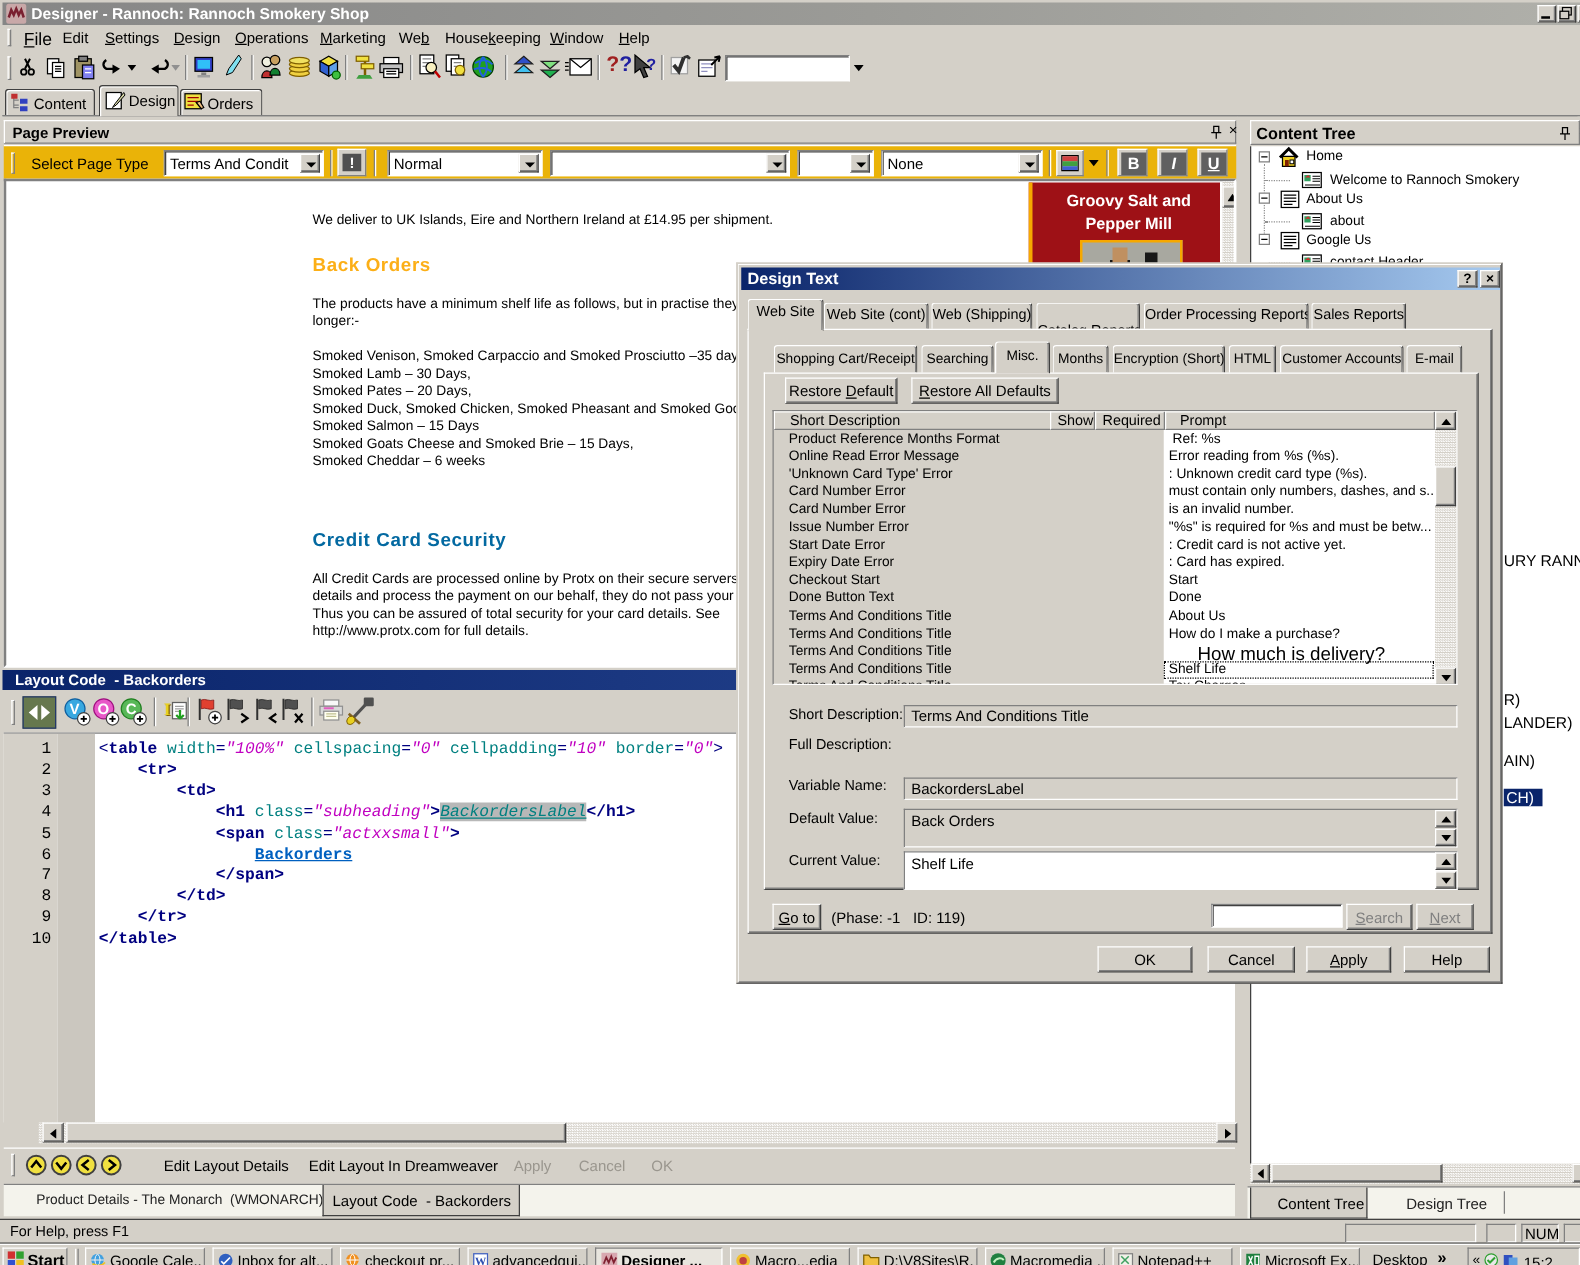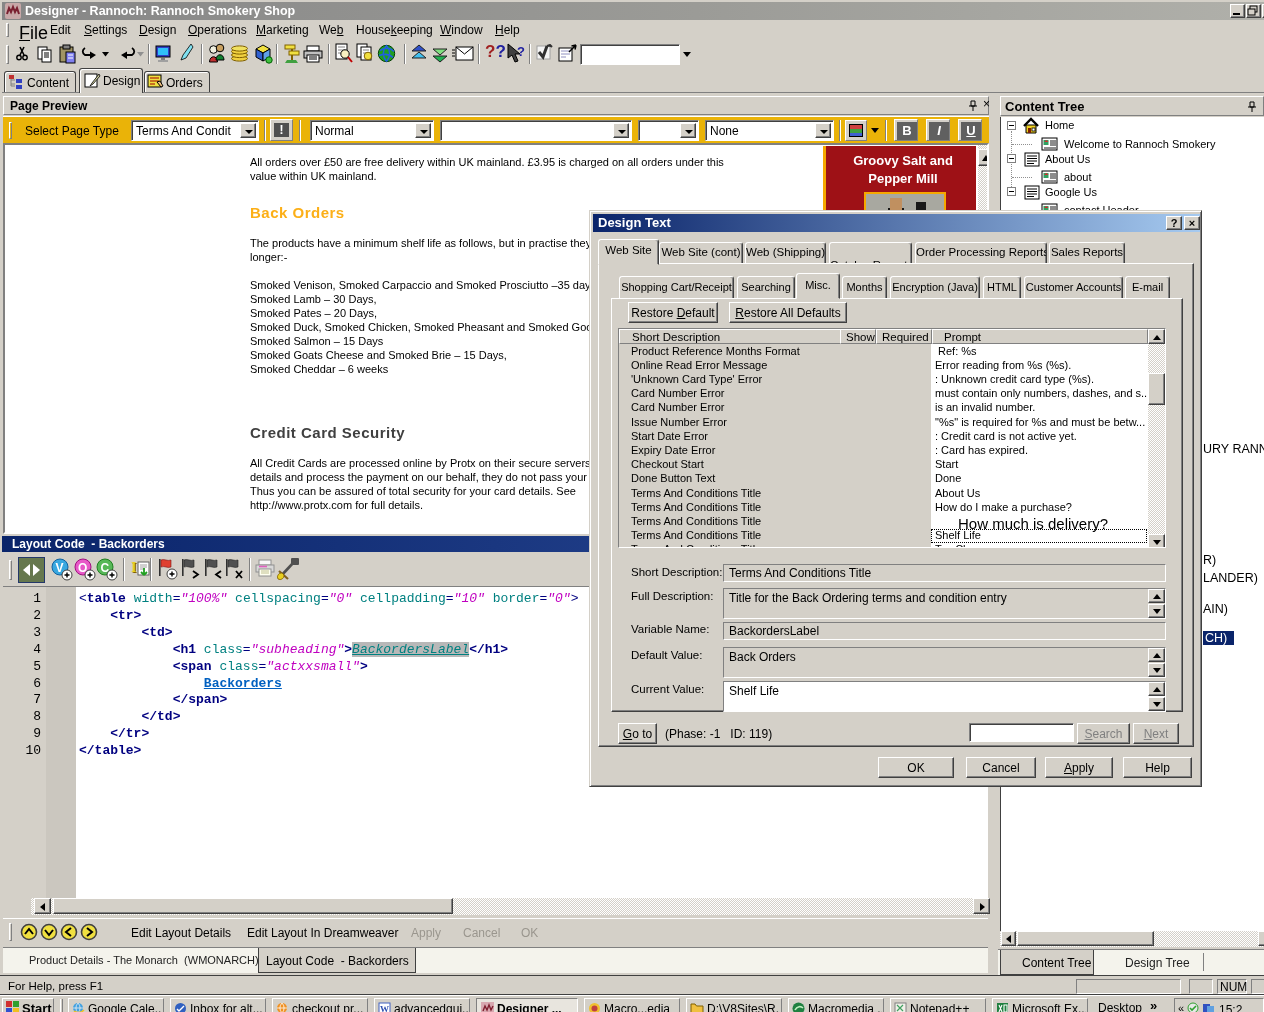--- a/index.html
+++ b/index.html
@@ -35,21 +35,21 @@
     <svg width="13" height="11" viewBox="0 0 13 11">
         <rect x="3" y="1" width="7" height="6" fill="none" stroke="#000"></rect>
         <rect x="1" y="4" width="7" height="6" fill="#d4d0c8" stroke="#000"></rect>
       </svg>
   </div>
   <div class="abs raised" style="left:1260px;top:2px;width:4px;height:14px;"></div>
 </div>
 
 <div class="abs" style="left:2px;top:20px;width:1260px;height:21px;background:#d4d0c8;">
   <div class="abs" style="left:4px;top:3px;width:3px;height:14px;border-left:1px solid #fff;border-top:1px solid #fff;border-right:1px solid #808080;border-bottom:1px solid #808080;"></div>
-  <div class="abs" style="left:17px;top:3px;font-size:18px;"><u>F</u>ile</div>
+  <div class="abs" style="left:17px;top:3px;font-size:14px;"><u>F</u>ile</div>
   <div class="abs" style="left:48px;top:3px;font-size:12px;">Edit</div>
   <div class="abs" style="left:82px;top:3px;font-size:12px;"><u>S</u>ettings</div>
   <div class="abs" style="left:137px;top:3px;font-size:12px;"><u>D</u>esign</div>
   <div class="abs" style="left:186px;top:3px;font-size:12px;"><u>O</u>perations</div>
   <div class="abs" style="left:254px;top:3px;font-size:12px;"><u>M</u>arketing</div>
   <div class="abs" style="left:317px;top:3px;font-size:12px;">We<u>b</u></div>
   <div class="abs" style="left:354px;top:3px;font-size:12px;">House<u>k</u>eeping</div>
   <div class="abs" style="left:438px;top:3px;font-size:12px;"><u>W</u>indow</div>
   <div class="abs" style="left:493px;top:3px;font-size:12px;"><u>H</u>elp</div>
 </div>
@@ -274,31 +274,31 @@
       </div>
     <div class="abs raisedthin" style="left:923px;top:2px;width:24px;height:22px;">
         <div class="abs" style="left:2px;top:2px;width:20px;height:18px;background:#606060;color:#fff;font-weight:bold;font-style:italic;text-align:center;line-height:18px;font-size:13px;">I</div>
       </div>
     <div class="abs raisedthin" style="left:955px;top:2px;width:24px;height:22px;">
         <div class="abs" style="left:2px;top:2px;width:20px;height:18px;background:#606060;color:#fff;font-weight:bold;text-decoration:underline;text-align:center;line-height:18px;font-size:13px;">U</div>
       </div>
   </div>
   <div class="abs" style="left:1px;top:51px;width:986px;height:391px;border:2px solid;border-color:#808080 #ffffff #ffffff #808080;background:#fff;overflow:hidden;">
     <div class="abs" style="left:245px;top:10px;width:486px;font-size:11px;line-height:14px;color:#000;">
-      <div style="white-space:nowrap;">All orders over £50 are free delivery within UK mainland. £3.95 is charged on all orders under this<br>value within UK mainland.</div>
+      <div style="margin-top:14px;">We deliver to UK Islands, Eire and Northern Ireland at £14.95 per shipment.</div>
       <div style="margin-top:21px;font-size:15px;line-height:17px;font-weight:bold;color:#fcaf17;letter-spacing:0.5px;">Back Orders</div>
       <div style="margin-top:15px;white-space:nowrap;">The products have a minimum shelf life as follows, but in practise they usually last much<br>longer:-</div>
       <div style="margin-top:14px;white-space:nowrap;">Smoked Venison, Smoked Carpaccio and Smoked Prosciutto –35 days from date of despatch,<br>
 Smoked Lamb – 30 Days,<br>
 Smoked Pates – 20 Days,<br>
 Smoked Duck, Smoked Chicken, Smoked Pheasant and Smoked Goose Breast – 21 Days,<br>
 Smoked Salmon – 15 Days<br>
 Smoked Goats Cheese and Smoked Brie – 15 Days,<br>
 Smoked Cheddar – 6 weeks</div>
-      <div style="margin-top:48px;font-size:15px;line-height:17px;font-weight:bold;color:#404040;letter-spacing:0.5px;">Credit Card Security</div>
+      <div style="margin-top:48px;font-size:15px;line-height:17px;font-weight:bold;color:#0369a1;letter-spacing:0.5px;">Credit Card Security</div>
       <div style="margin-top:15px;white-space:nowrap;">All Credit Cards are processed online by Protx on their secure servers. They collect your card<br>details and process the payment on our behalf, they do not pass your details to us or anyone else.<br>Thus you can be assured of total security for your card details. See<br>http://www.protx.com for full details.</div>
     </div>
     <div class="abs" style="left:818px;top:1px;width:153px;height:390px;background:#9e1116;border-left:3px solid #f6a800;">
       <div class="abs" style="left:0;top:6px;width:154px;text-align:center;font-weight:bold;font-size:13px;color:#fff;line-height:18px;">Groovy Salt and<br>Pepper Mill</div>
       <div class="abs" style="left:38px;top:46px;width:82px;height:60px;background:#a8a8a0;border:2px solid #f6a800;">
         <svg width="78" height="56" viewBox="0 0 78 56">
             <rect x="22" y="14" width="16" height="40" fill="#181818"></rect>
             <rect x="24" y="4" width="12" height="12" fill="#c09060"></rect>
             <rect x="48" y="20" width="14" height="34" fill="#c09060"></rect>
             <rect x="50" y="8" width="10" height="13" fill="#181818"></rect>
@@ -664,21 +664,21 @@
     <div class="abs" style="left:155px;top:31px;width:81px;height:22px;background:#d4d0c8;border:1px solid;border-color:#fff #404040 transparent #fff;border-radius:3px 3px 0 0;box-shadow:inset -1px 0 0 #808080;text-align:center;padding-top:3px;font-size:11.5px;white-space:nowrap;overflow:hidden;">Web (Shipping)</div>
     <div class="abs" style="left:239px;top:31px;width:83px;height:22px;background:#d4d0c8;border:1px solid;border-color:#fff #404040 transparent #fff;border-radius:3px 3px 0 0;box-shadow:inset -1px 0 0 #808080;text-align:center;padding-top:16px;font-size:11.5px;white-space:nowrap;overflow:hidden;">Catalog Reports</div>
     <div class="abs" style="left:325px;top:31px;width:132px;height:22px;background:#d4d0c8;border:1px solid;border-color:#fff #404040 transparent #fff;border-radius:3px 3px 0 0;box-shadow:inset -1px 0 0 #808080;text-align:center;padding-top:3px;font-size:11.5px;white-space:nowrap;overflow:hidden;">Order Processing Reports</div>
     <div class="abs" style="left:459px;top:31px;width:76px;height:22px;background:#d4d0c8;border:1px solid;border-color:#fff #404040 transparent #fff;border-radius:3px 3px 0 0;box-shadow:inset -1px 0 0 #808080;text-align:center;padding-top:3px;font-size:11.5px;white-space:nowrap;overflow:hidden;">Sales Reports</div>
   <div class="abs" style="left:8px;top:52px;width:596px;height:484px;background:#d4d0c8;border:1px solid;border-color:#fff #404040 #404040 #fff;box-shadow:inset -1px -1px 0 #808080, inset 1px 1px 0 #d4d0c8;">
 
     <div class="abs" style="left:20px;top:12px;width:115px;height:23px;background:#d4d0c8;border:1px solid;border-color:#fff #404040 transparent #fff;border-radius:3px 3px 0 0;box-shadow:inset -1px 0 0 #808080;text-align:center;padding-top:4px;font-size:11px;white-space:nowrap;overflow:hidden;">Shopping Cart/Receipt</div>
       <div class="abs" style="left:138px;top:12px;width:58px;height:23px;background:#d4d0c8;border:1px solid;border-color:#fff #404040 transparent #fff;border-radius:3px 3px 0 0;box-shadow:inset -1px 0 0 #808080;text-align:center;padding-top:4px;font-size:11px;white-space:nowrap;overflow:hidden;">Searching</div>
       <div class="abs" style="left:197px;top:9px;width:44px;height:26px;background:#d4d0c8;border:1px solid;border-color:#fff #404040 #d4d0c8 #fff;border-radius:3px 3px 0 0;box-shadow:inset -1px 0 0 #808080;z-index:5;text-align:center;padding-top:5px;font-size:11px;white-space:nowrap;overflow:hidden;">Misc.</div>
       <div class="abs" style="left:243px;top:12px;width:45px;height:23px;background:#d4d0c8;border:1px solid;border-color:#fff #404040 transparent #fff;border-radius:3px 3px 0 0;box-shadow:inset -1px 0 0 #808080;text-align:center;padding-top:4px;font-size:11px;white-space:nowrap;overflow:hidden;">Months</div>
-      <div class="abs" style="left:291px;top:12px;width:90px;height:23px;background:#d4d0c8;border:1px solid;border-color:#fff #404040 transparent #fff;border-radius:3px 3px 0 0;box-shadow:inset -1px 0 0 #808080;text-align:center;padding-top:4px;font-size:11px;white-space:nowrap;overflow:hidden;">Encryption (Java)</div>
+      <div class="abs" style="left:291px;top:12px;width:90px;height:23px;background:#d4d0c8;border:1px solid;border-color:#fff #404040 transparent #fff;border-radius:3px 3px 0 0;box-shadow:inset -1px 0 0 #808080;text-align:center;padding-top:4px;font-size:11px;white-space:nowrap;overflow:hidden;">Encryption (Short)</div>
       <div class="abs" style="left:384px;top:12px;width:38px;height:23px;background:#d4d0c8;border:1px solid;border-color:#fff #404040 transparent #fff;border-radius:3px 3px 0 0;box-shadow:inset -1px 0 0 #808080;text-align:center;padding-top:4px;font-size:11px;white-space:nowrap;overflow:hidden;">HTML</div>
       <div class="abs" style="left:425px;top:12px;width:99px;height:23px;background:#d4d0c8;border:1px solid;border-color:#fff #404040 transparent #fff;border-radius:3px 3px 0 0;box-shadow:inset -1px 0 0 #808080;text-align:center;padding-top:4px;font-size:11px;white-space:nowrap;overflow:hidden;">Customer Accounts</div>
       <div class="abs" style="left:526px;top:12px;width:45px;height:23px;background:#d4d0c8;border:1px solid;border-color:#fff #404040 transparent #fff;border-radius:3px 3px 0 0;box-shadow:inset -1px 0 0 #808080;text-align:center;padding-top:4px;font-size:11px;white-space:nowrap;overflow:hidden;">E-mail</div>
       <div class="abs" style="left:12px;top:34px;width:572px;height:414px;background:#d4d0c8;border:1px solid;border-color:#fff #404040 #404040 #fff;box-shadow:inset -1px -1px 0 #808080, inset 1px 1px 0 #d4d0c8;"></div>
     <div class="abs raised" style="left:29px;top:38px;width:90px;height:21px;text-align:center;padding-top:3px;">Restore <u>D</u>efault</div>
     <div class="abs raised" style="left:130px;top:38px;width:118px;height:21px;text-align:center;padding-top:3px;"><u>R</u>estore All Defaults</div>
     <div class="abs sunkenthin" style="left:19px;top:64px;width:548px;height:220px;background:#d4d0c8;overflow:hidden;">
       <div class="abs white" style="left:312px;top:0px;width:217px;height:220px;"></div>
       <div class="abs" style="left:0;top:0;width:529px;height:15px;">
         <div class="abs raisedthin" style="left:0;top:0;width:244px;height:15px;">
@@ -738,35 +738,20 @@
               <path d="M0 0 L8 0 L4 5 Z" fill="#000"></path>
             </svg>
           </div>
       </div>
     </div>
     <div class="abs" style="left:32px;top:302px;font-size:11.5px;">Short Description:</div>
     <div class="abs sunkenthin" style="left:124px;top:300px;width:443px;height:18px;background:#d4d0c8;">
         <div class="abs" style="left:5px;top:1px;">Terms And Conditions Title</div>
       </div>
     <div class="abs" style="left:32px;top:326px;font-size:11.5px;">Full Description:</div>
-    <div class="abs sunkenthin" style="left:124px;top:324px;width:443px;height:31px;background:#d4d0c8;">
-        <div class="abs" style="left:5px;top:2px;">Title for the Back Ordering terms and condition entry</div>
-      <div class="abs" style="left:424px;top:0;width:17px;height:29px;">
-          <div class="abs raised" style="left:0;top:0;width:17px;height:14px;">
-            <svg class="abs" style="left:4px;top:4px" width="8" height="6" viewBox="0 0 8 6">
-              <path d="M4 0 L8 5 L0 5 Z" fill="#000"></path>
-            </svg>
-          </div>
-          <div class="abs raised" style="left:0;top:15px;width:17px;height:14px;">
-            <svg class="abs" style="left:4px;top:4px" width="8" height="6" viewBox="0 0 8 6">
-              <path d="M0 0 L8 0 L4 5 Z" fill="#000"></path>
-            </svg>
-          </div>
-        </div>
-    </div>
     <div class="abs" style="left:32px;top:359px;font-size:11.5px;">Variable Name:</div>
     <div class="abs sunkenthin" style="left:124px;top:358px;width:443px;height:18px;background:#d4d0c8;">
         <div class="abs" style="left:5px;top:1px;">BackordersLabel</div>
       </div>
     <div class="abs" style="left:32px;top:385px;font-size:11.5px;">Default Value:</div>
     <div class="abs sunkenthin" style="left:124px;top:383px;width:443px;height:31px;background:#d4d0c8;">
         <div class="abs" style="left:5px;top:2px;">Back Orders</div>
       <div class="abs" style="left:424px;top:0;width:17px;height:29px;">
           <div class="abs raised" style="left:0;top:0;width:17px;height:14px;">
             <svg class="abs" style="left:4px;top:4px" width="8" height="6" viewBox="0 0 8 6">

